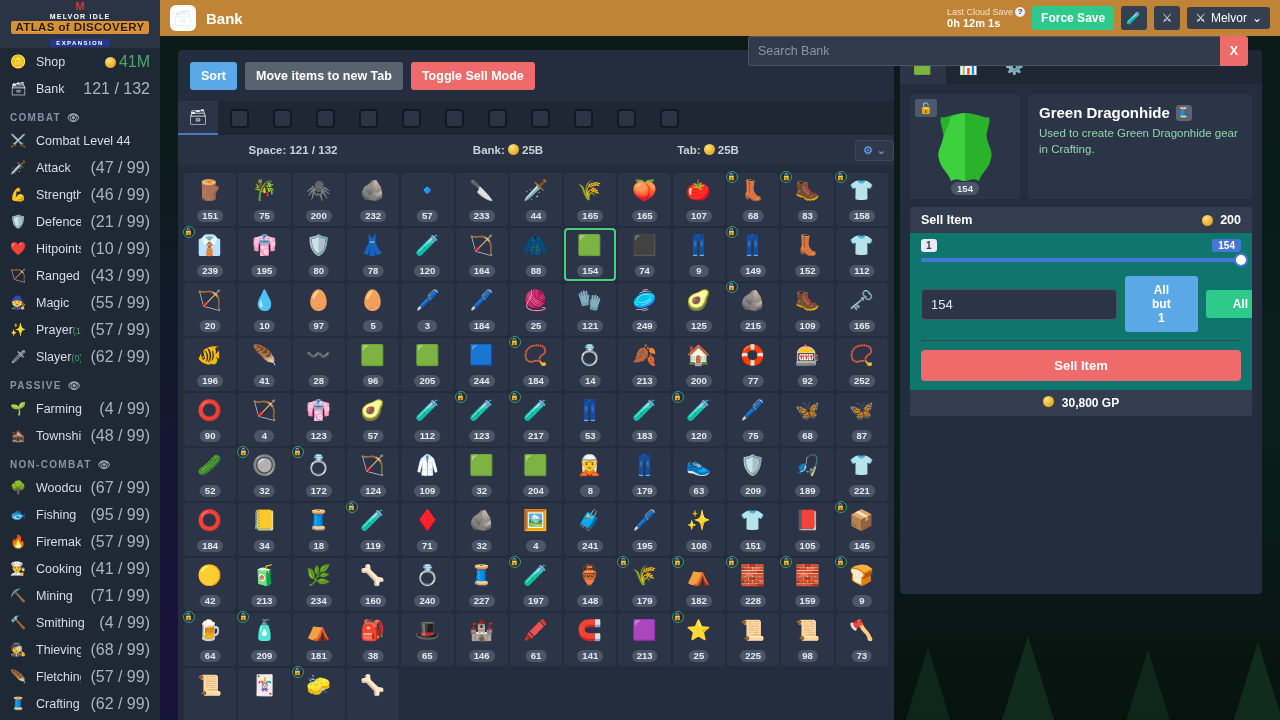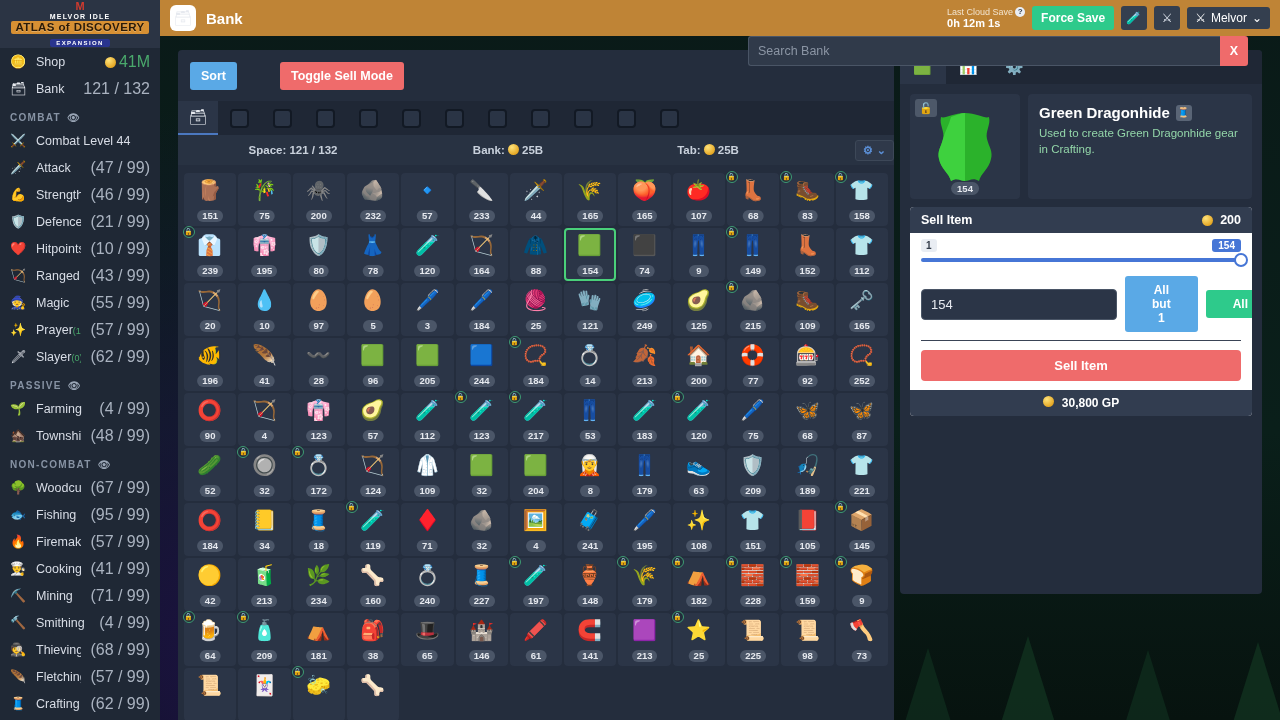--- a/index.html
+++ b/index.html
@@ -126,21 +126,21 @@
     display:flex;flex-direction:column;overflow:hidden;align-self:flex-start;
     max-height:706px;
   }
 
   
   #controls{display:flex;align-items:center;padding:12px 12px 11px 12px;gap:8px;}
   .ctl{border:none;border-radius:3px;font-weight:bold;font-size:12.5px;
        padding:7px 11px;cursor:pointer;color:#fff;}
   .ctl.sort{background:#5aa9e6;}
   .ctl.move{background:#58636f;}
-  .ctl.sell{background:#ef6b6b;margin-left:35px;}
+  .ctl.sell{background:#ef6b6b;}
 
   
   #searchwrap{
     position:absolute;top:0;right:32px;display:flex;align-items:center;
     width:500px;
   }
   #search-input{
     flex:1;background:#303a4a;border:1px solid #4a5566;border-right:none;
     border-radius:3px 0 0 3px;color:#e6e9ef;font-size:12.5px;
     padding:7px 9px;outline:none;height:30px;
@@ -235,21 +235,21 @@
   .item-info{
     flex:1;background:#2b3547;border-radius:4px;padding:10px 11px;
   }
   .item-info h2{font-size:15px;font-weight:bold;color:#fff;display:flex;align-items:center;gap:6px;}
   .badge-ico{
     width:16px;height:16px;border-radius:3px;background:#5a6576;
     display:flex;align-items:center;justify-content:center;font-size:10px;
   }
   .item-info p{margin-top:5px;font-size:11.5px;color:#93d6a9;line-height:1.35;}
 
-  .sell-card{background:#ffffff;border-radius:4px;overflow:hidden;}
+  .sell-card{background:#0f766e;border-radius:4px;overflow:hidden;}
   .sell-head{
     display:flex;align-items:center;justify-content:space-between;
     background:#323d50;padding:6px 11px;font-size:12.5px;font-weight:bold;color:#fff;
   }
   .sell-head .price{display:flex;align-items:center;gap:4px;}
   .slider-area{padding:6px 11px 2px 11px;}
   .slider-labels{display:flex;justify-content:space-between;align-items:center;margin-bottom:4px;}
   .lbl-min{background:#e9edf3;color:#333c49;font-size:10px;font-weight:bold;border-radius:3px;padding:1px 5px;}
   .lbl-max{background:#4676d6;color:#fff;font-size:10px;font-weight:bold;border-radius:3px;padding:1px 6px;}
   .track{
@@ -459,20 +459,21 @@
 
       <div id="searchwrap">
         <input id="search-input" type="text" placeholder="Search Bank" style="">
         <button id="search-clear">X</button>
       </div>
 
       <section id="bankpanel">
 
         <div id="controls">
           <button class="ctl sort">Sort</button>
+          <button class="ctl move">Move items to new Tab</button>
           <button class="ctl sell">Toggle Sell Mode</button>
         </div>
 
         <div id="tabsrow">
           <div class="tab-btn active">
             <span>🗃</span>
           </div>
           <div id="tab-slots" style="display:flex">
               <div class="tab-slot">
                 <span class="tab-box"></span>

